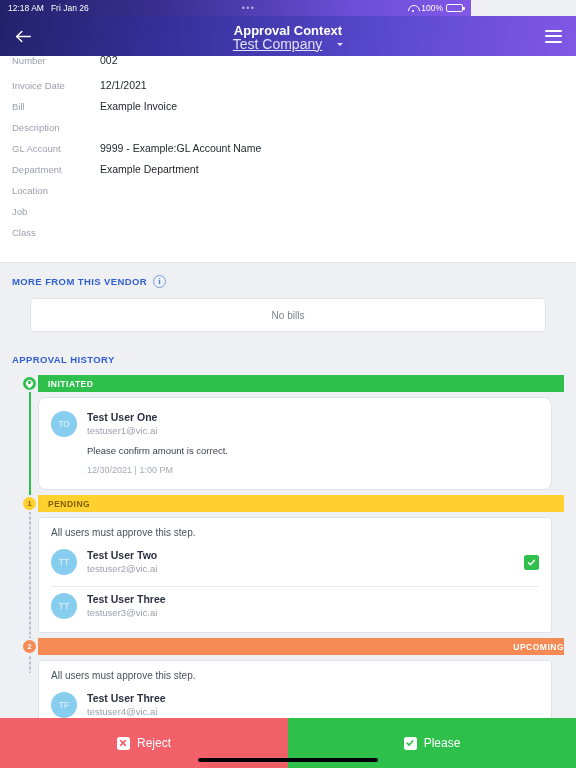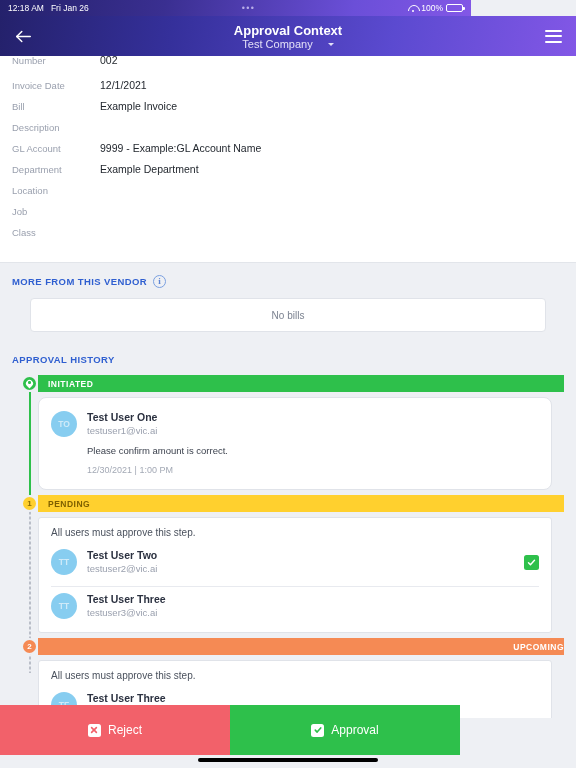--- a/index.html
+++ b/index.html
@@ -104,26 +104,27 @@
     gap: 1px;
   }
   .nav-title {
     color: #ffffff;
     font-size: 13px;
     font-weight: bold;
     line-height: 15px;
   }
   .nav-sub {
     color: #e3dff7;
-    font-size: 11px;
+    font-size: 14px;
     line-height: 11px;
     display: flex;
     align-items: center;
     gap: 15px;
     cursor: pointer;
+    text-decoration: underline;
   }
   .caret-dn {
     width: 0; height: 0;
     border-left: 3px solid transparent;
     border-right: 3px solid transparent;
     border-top: 3.5px solid #e3dff7;
     display: inline-block;
   }
   .nav-menu {
     width: 46px; height: 40px;
@@ -378,22 +379,22 @@
 
   .row-sep {
     height: 1px;
     background: #e8eaef;
     margin: 7px 0 2px 0;
   }
 
   
   .action-bar {
     position: absolute;
-    bottom: 13px; left: 0;
-    width: 460px;
+    bottom: 0; left: 0;
+    width: 576px;
     height: 50px;
     display: flex;
     z-index: 25;
   }
   .act-btn {
     flex: 1;
     display: flex;
     align-items: center;
     justify-content: center;
     gap: 7px;
@@ -616,18 +617,18 @@
         </svg>
       </span>
       <span>Reject</span>
     </div>
     <div class="act-btn act-approve">
       <span class="sq-icon">
         <svg viewBox="0 0 10 10" fill="none">
           <path d="M1.6 5.2 L3.9 7.6 L8.4 2.4" stroke="#2ec04b" stroke-width="2" stroke-linecap="round" stroke-linejoin="round"></path>
         </svg>
       </span>
-      <span>Approval</span>
+      <span>Please</span>
     </div>
   </div>
 
   <div class="home-indicator"></div>
 </div>
 
 </body></html>

